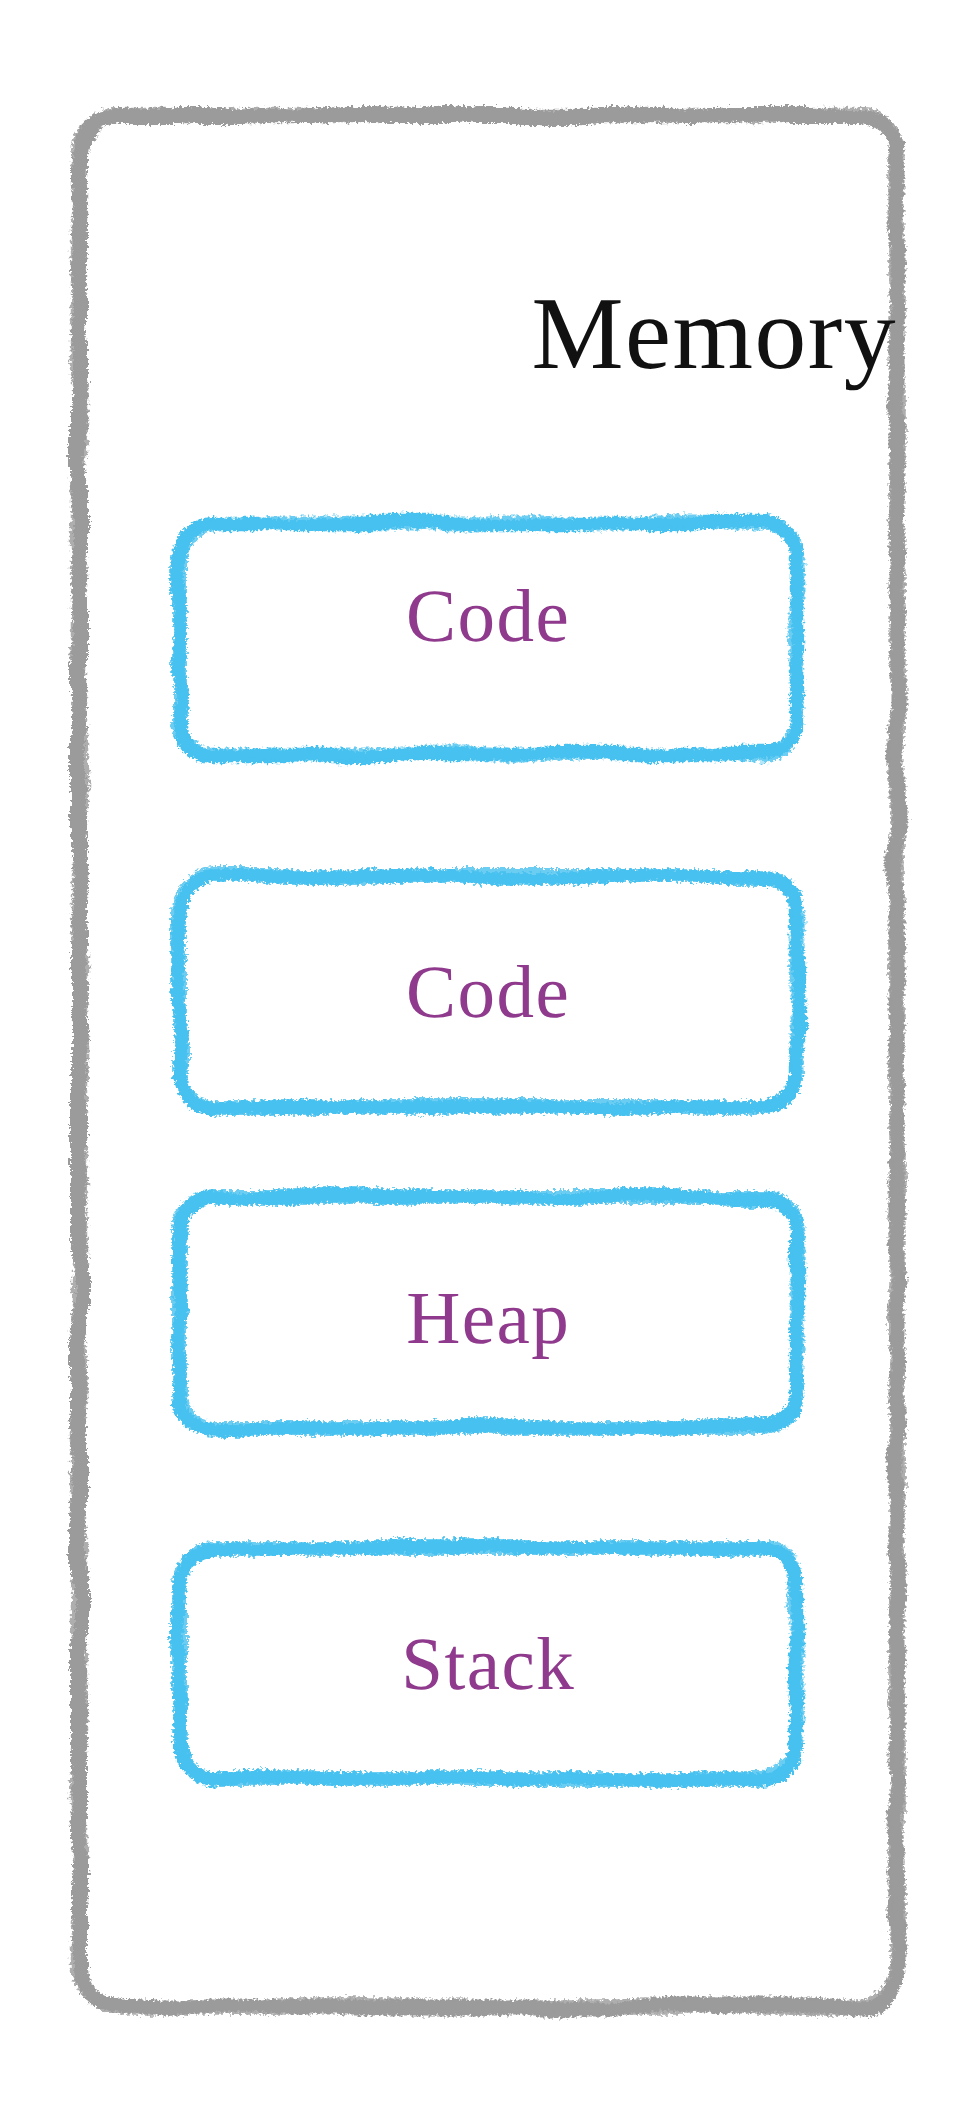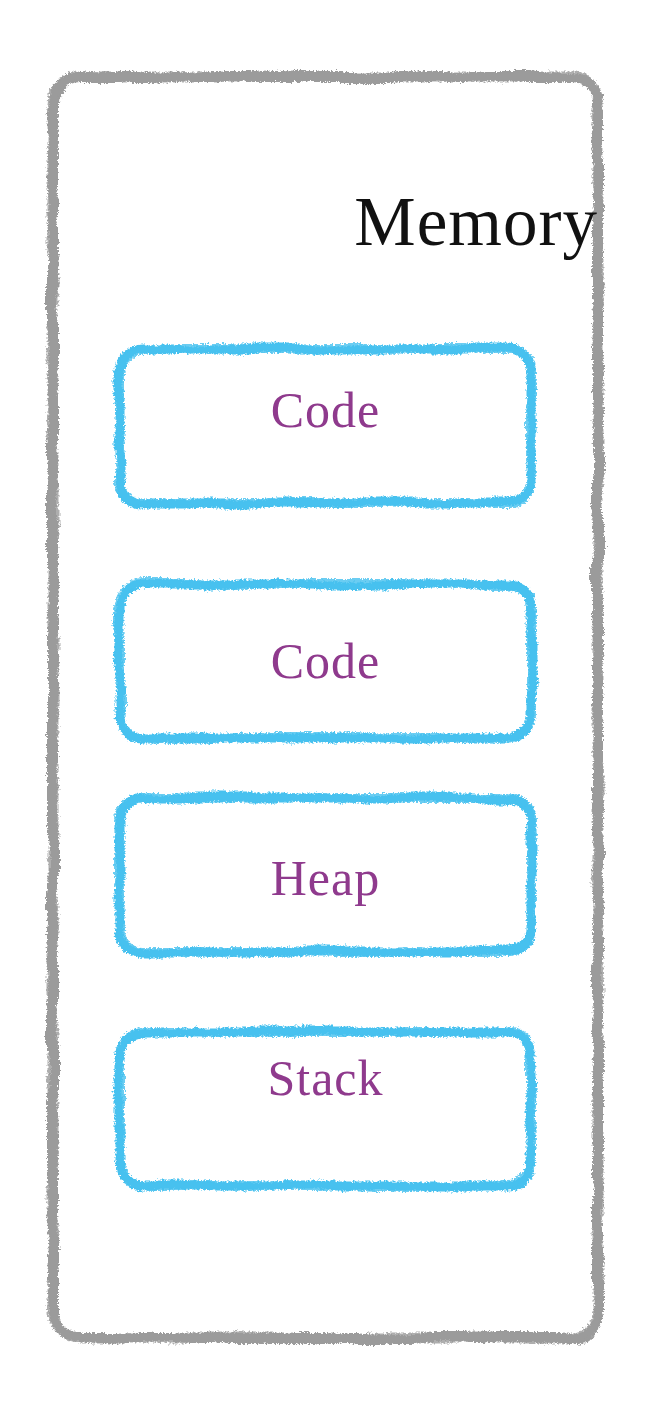--- a/index.html
+++ b/index.html
@@ -42,21 +42,21 @@
     display: flex;
     align-items: center;
     justify-content: center;
     font-size: 50px;
     color: var(--label-color, #8f3a8d);
     letter-spacing: 1px;
   }
   .label-code  { top: 333px; }
   .label-data  { top: 584px; }
   .label-heap  { top: 801px; }
-  .label-stack { top: 1001px; }
+  .label-stack { top: 1032px; }
 </style>
 </head>
 <body style="--bg: #ffffff; --title-color: #111111; --label-color: #8f3a8d;">
 
 <div class="canvas">
 
   <svg class="sketch-layer" width="648" height="1402" viewBox="0 0 648 1402">
     <defs>
       <filter id="rough1" x="-10%" y="-10%" width="120%" height="120%">
         <feTurbulence type="fractalNoise" baseFrequency="0.015 0.025" numOctaves="4" seed="2" result="w"></feTurbulence>

